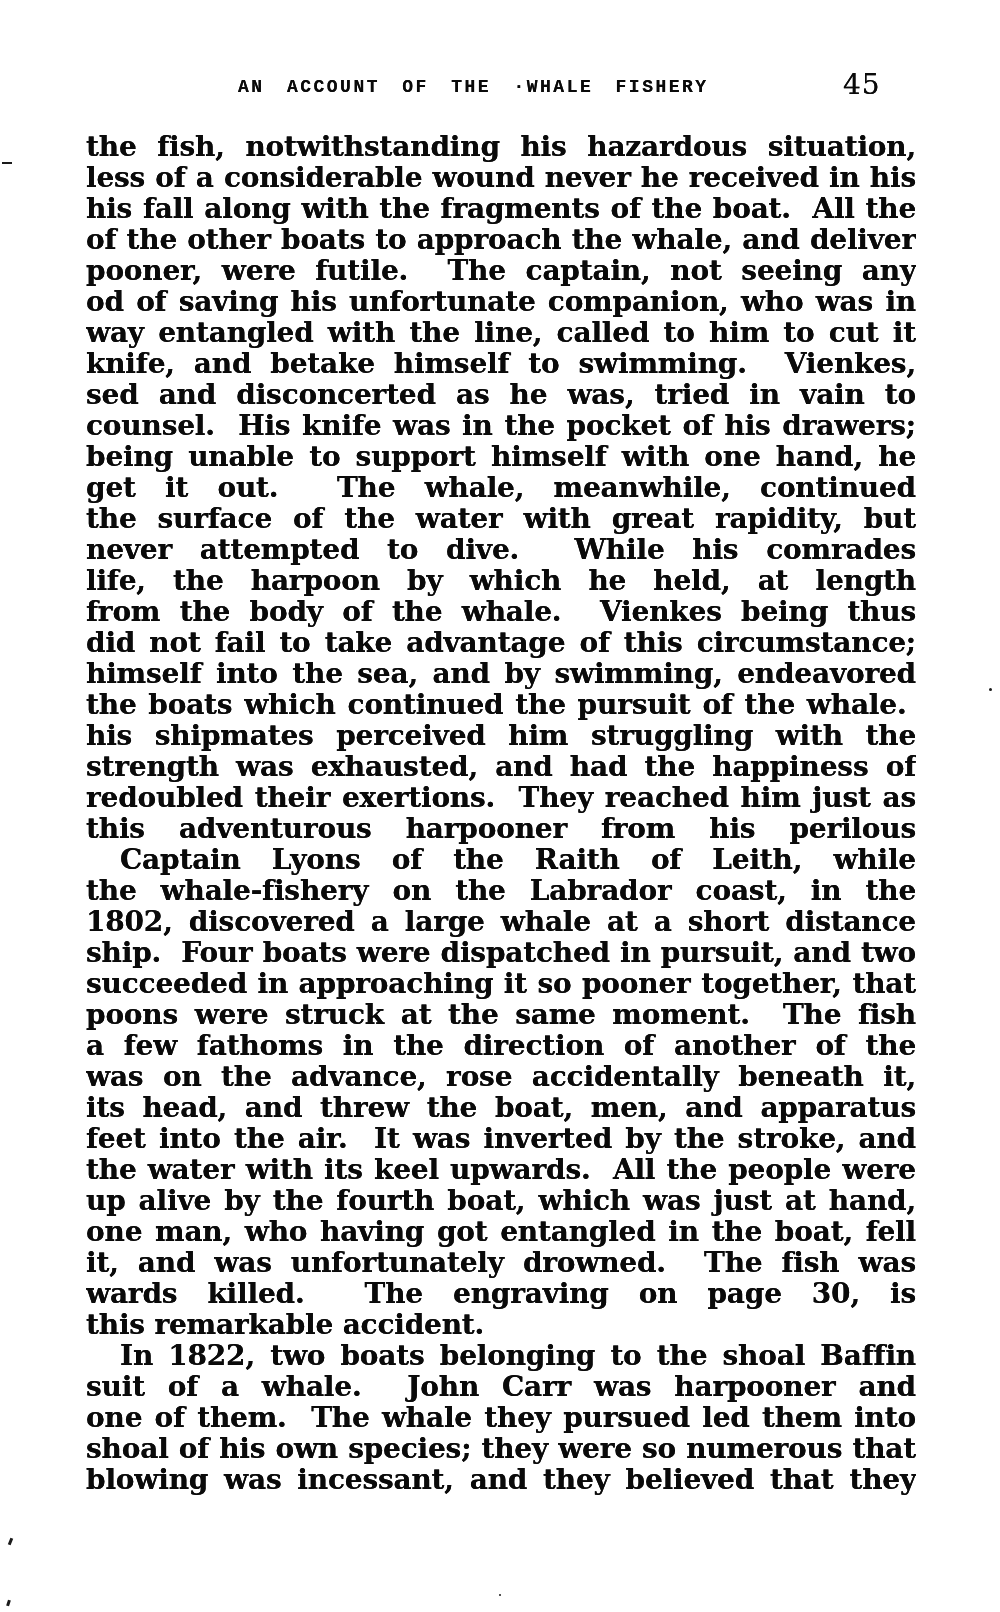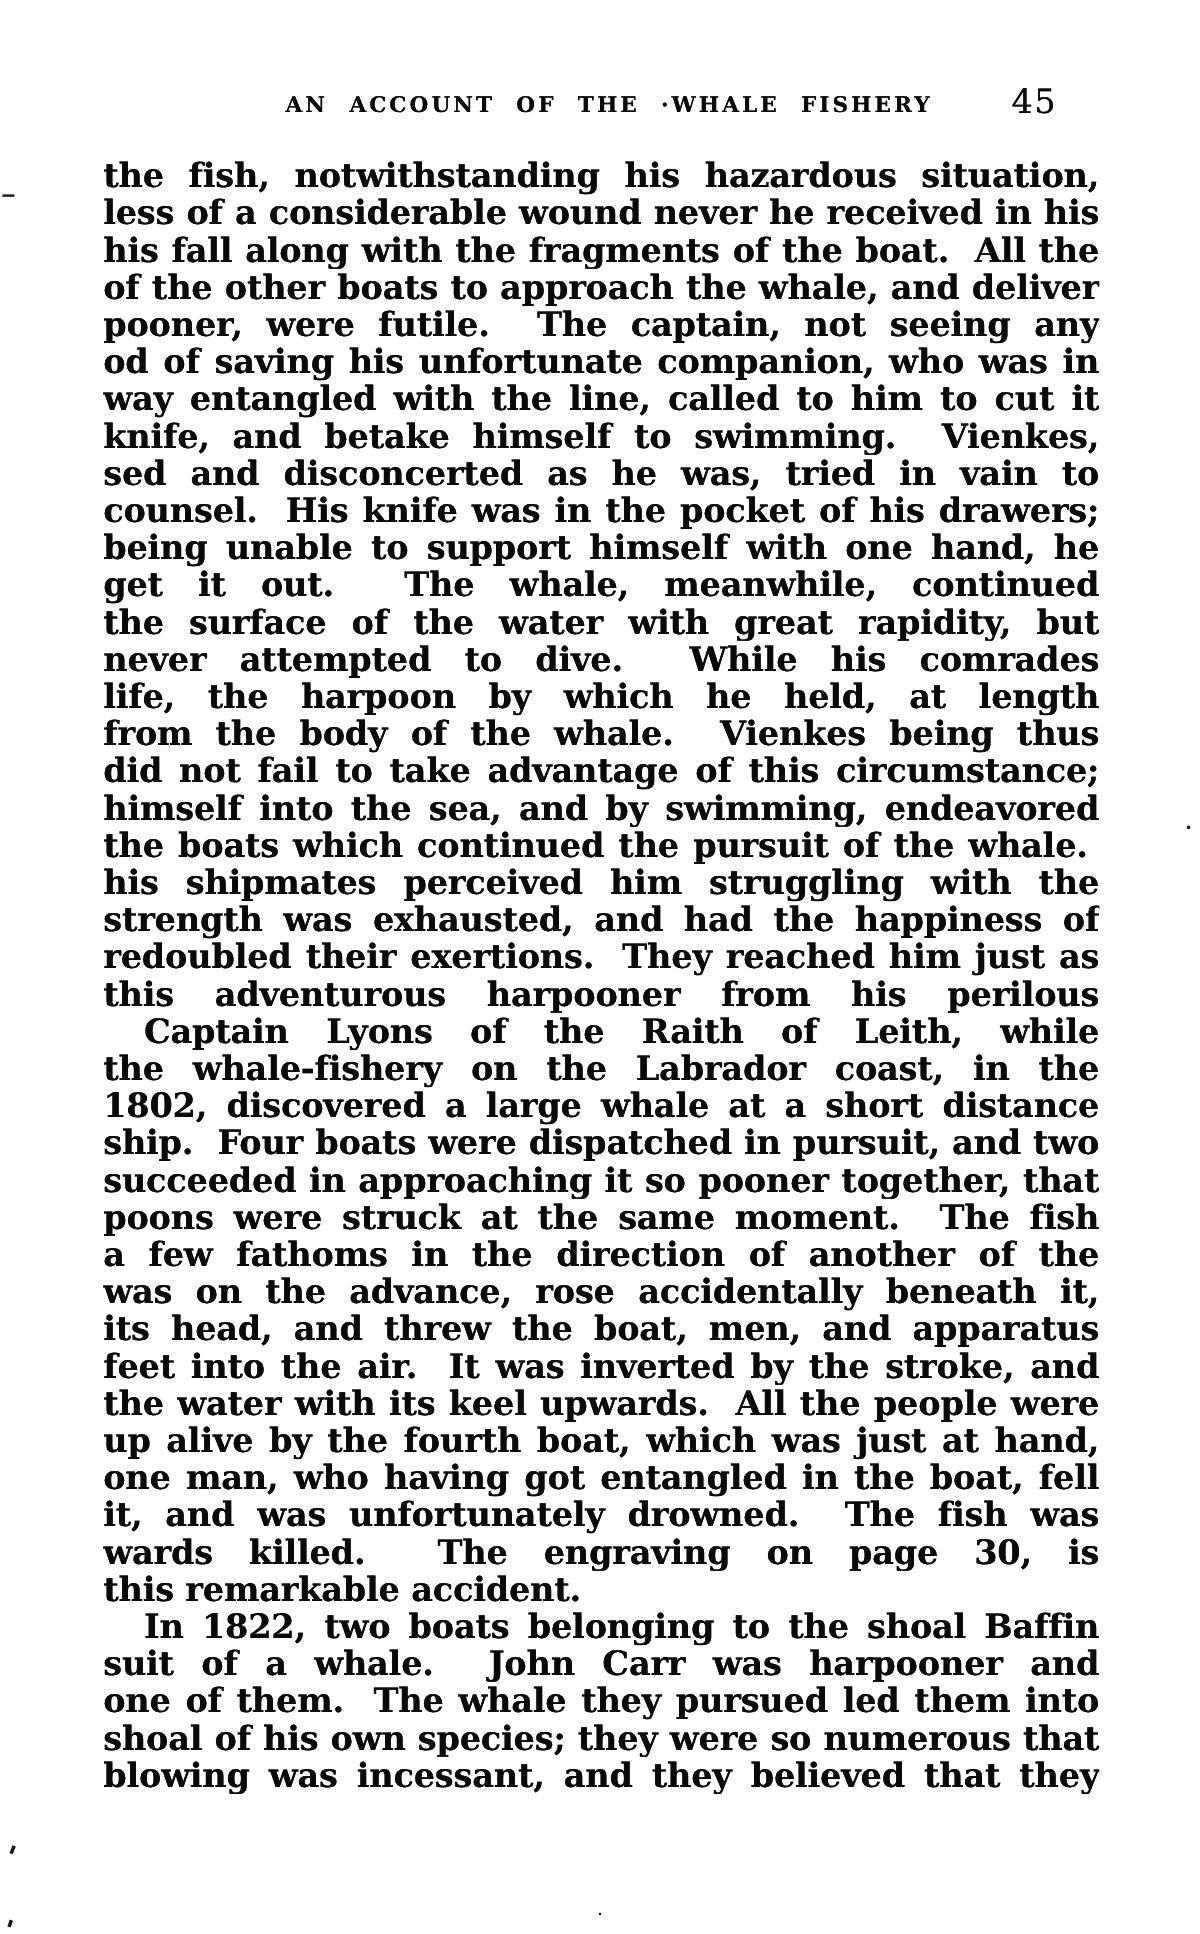--- a/index.html
+++ b/index.html
@@ -14,20 +14,21 @@
   .page {
     position: absolute; inset: 0;
     background: #ffffff;
   }
   .header-title {
     position: absolute; top: 77px; left: 238px;
     font-size: 18px; font-weight: 700;
     letter-spacing: 2.5px; word-spacing: 9px;
     white-space: nowrap;
     text-shadow: 0 0 0.5px rgba(0,0,0,0.85);
+    font-family: Liberation Mono, monospace;
   }
   .page-number {
     position: absolute; top: 68px; left: 843px;
     font-size: 28px; font-weight: 400;
     letter-spacing: 1px;
     text-shadow: 0 0 0.5px rgba(0,0,0,0.85);
   }
   .body-text {
     position: absolute; top: 131px; left: 86px; width: 830px;
     font-size: 28px; line-height: 31px; font-weight: 700;

